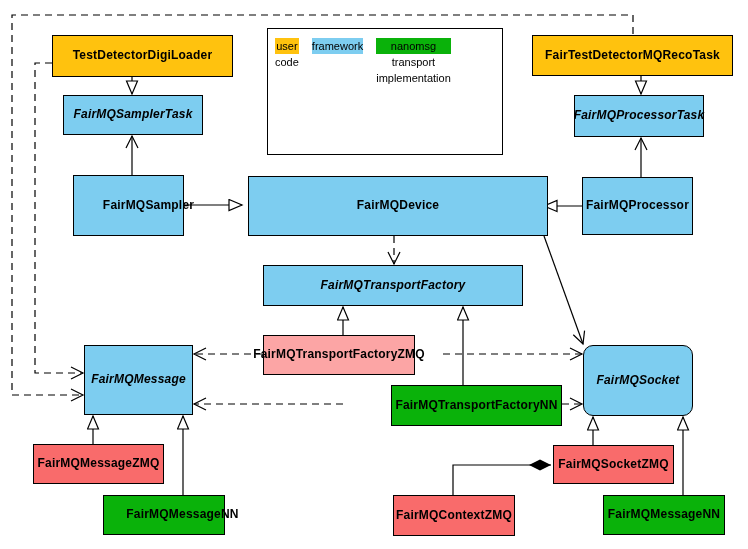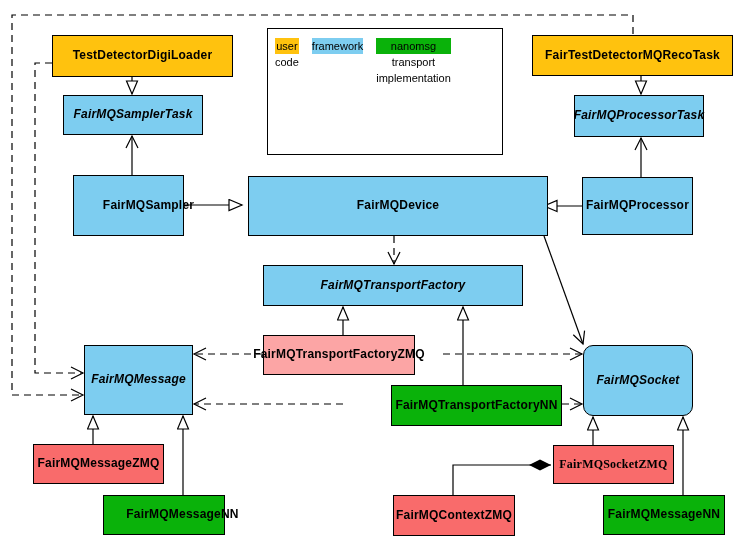--- a/index.html
+++ b/index.html
@@ -84,21 +84,21 @@
       <div class="node" style="left: 73px; top: 175px; width: 111px; height: 61px; background: rgb(125, 205, 240); padding-left: 40px;">FairMQSampler</div>
       <div class="node" style="left: 248px; top: 176px; width: 300px; height: 60px; background: rgb(125, 205, 240);">FairMQDevice</div>
       <div class="node" style="left: 582px; top: 177px; width: 111px; height: 58px; background: rgb(125, 205, 240);">FairMQProcessor</div>
       <div class="node abstract" style="left: 263px; top: 265px; width: 260px; height: 41px; background: rgb(125, 205, 240);">FairMQTransportFactory</div>
       <div class="node" style="left: 263px; top: 335px; width: 152px; height: 40px; background: #fca5a5;">FairMQTransportFactoryZMQ</div>
       <div class="node" style="left: 343px; top: 385px; width: 171px; height: 41px; background: rgb(10, 178, 10); margin-left: 48px;">FairMQTransportFactoryNN</div>
       <div class="node abstract" style="left: 84px; top: 345px; width: 109px; height: 70px; background: rgb(125, 205, 240);">FairMQMessage</div>
       <div class="node abstract" style="left: 583px; top: 345px; width: 110px; height: 71px; background: rgb(125, 205, 240); border-radius: 10px;">FairMQSocket</div>
       <div class="node" style="left: 33px; top: 444px; width: 131px; height: 40px; background: rgb(249, 107, 107);">FairMQMessageZMQ</div>
       <div class="node" style="left: 103px; top: 495px; width: 122px; height: 40px; background: rgb(10, 178, 10); padding-left: 37px;">FairMQMessageNN</div>
-      <div class="node" style="left: 553px; top: 445px; width: 121px; height: 39px; background: rgb(249, 107, 107); font-family: Liberation Serif, serif;">FairMQSocketZMQ</div>
+      <div class="node" style="left: 553px; top: 445px; width: 121px; height: 39px; background: rgb(249, 107, 107);">FairMQSocketZMQ</div>
       <div class="node" style="left: 393px; top: 495px; width: 122px; height: 41px; background: rgb(249, 107, 107);">FairMQContextZMQ</div>
       <div class="node" style="left: 603px; top: 495px; width: 122px; height: 40px; background: rgb(10, 178, 10);">FairMQMessageNN</div>
     </div>
 
   <div class="legend" id="legend" style="left: 267px; top: 28px; width: 236px; height: 127px;">
       <div class="legend-item" style="background: rgb(255, 194, 14);">user code</div>
       <div class="legend-item" style="background: rgb(125, 205, 240);">framework</div>
       <div class="legend-item" style="background: rgb(10, 178, 10);">nanomsg transport implementation</div>
     </div>
 

